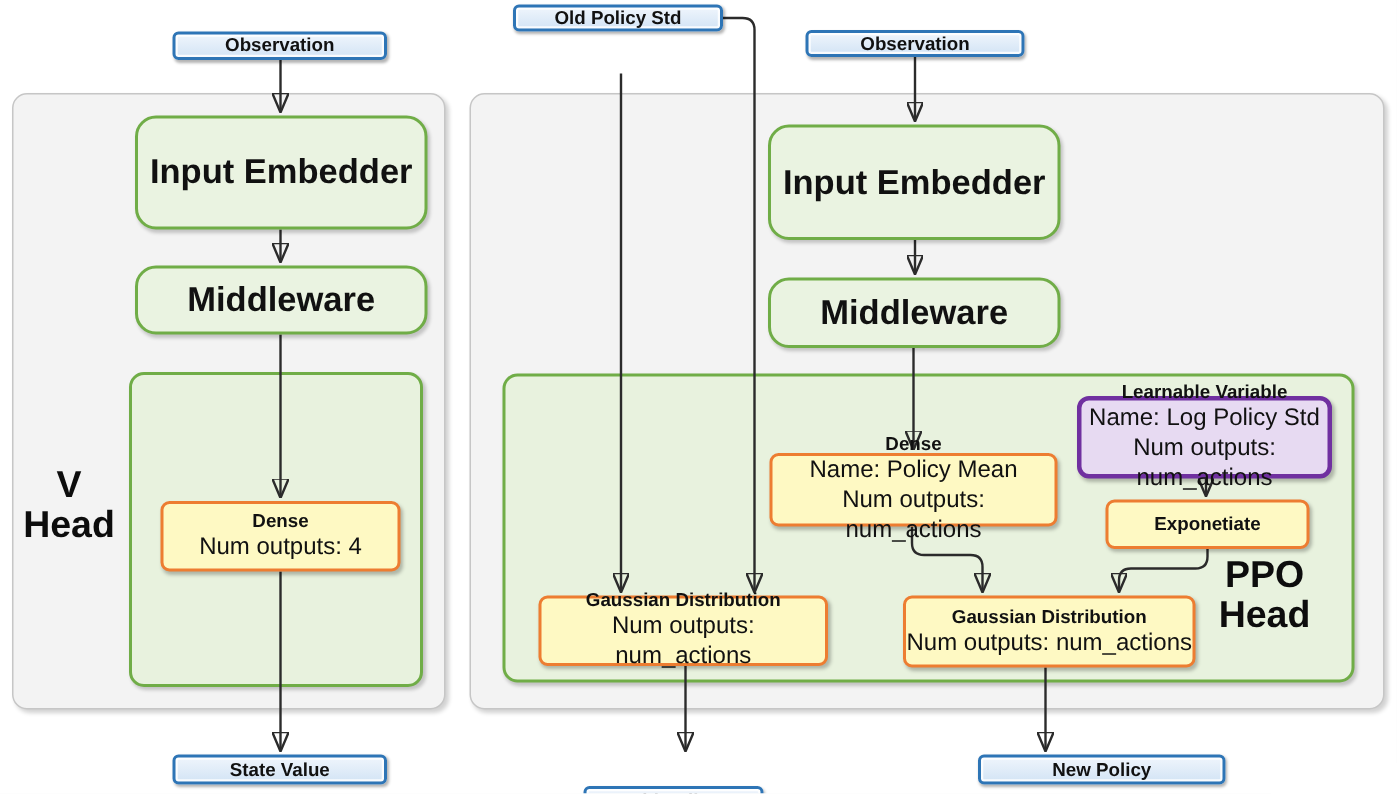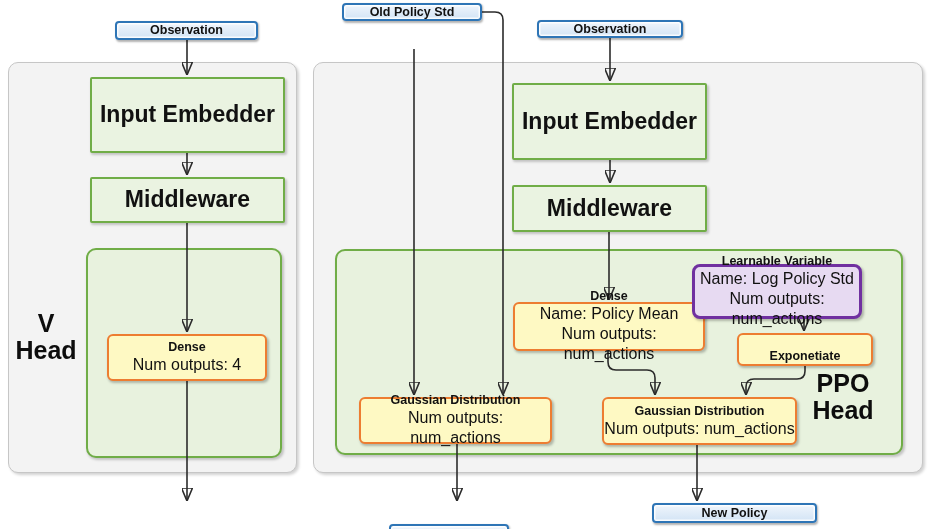--- a/index.html
+++ b/index.html
@@ -23,21 +23,21 @@
     display:flex; flex-direction:column; align-items:center; justify-content:center;
     text-align:center; line-height:1.2;
   }
   .blue {
     background:linear-gradient(#EFF5FC, #D3E4F5);
     border:2px solid #2E75B6; border-radius:4px;
     font-weight:bold; font-size:12.5px;
     box-shadow:1px 1.5px 2px rgba(0,0,0,0.3), inset 0 0 0 1.5px rgba(255,255,255,0.85);
   }
   .green-box {
-    background:#EAF3E1; border:2px solid #70AD47; border-radius:2px;
+    background:#EAF3E1; border:2px solid #70AD47; border-radius:14px;
     font-weight:bold; font-size:23px;
     box-shadow:1.5px 2px 2.5px rgba(0,0,0,0.2);
   }
   .orange-box {
     background:#fef9c3; border:2.5px solid #ED7D31; border-radius:6px;
     font-size:12px; box-shadow:1.5px 2px 2.5px rgba(0,0,0,0.25);
   }
   .purple-box {
     background:#E7DAF2; border:3px solid #7030A0; border-radius:8px;
     font-size:12px; box-shadow:1.5px 2px 2.5px rgba(0,0,0,0.25);
@@ -92,40 +92,41 @@
     <div>Head</div>
   </div>
 
   <div class="box blue" style="left:115px;top:21px;width:143px;height:19px;">Observation</div>
   <div class="box green-box" style="left:90px;top:77px;width:195px;height:76px;">Input Embedder</div>
   <div class="box green-box" style="left:90px;top:177px;width:195px;height:46px;">Middleware</div>
   <div class="box orange-box" style="left:107px;top:334px;width:160px;height:47px;">
     <span class="title">Dense</span>
     <span class="sub">Num outputs: 4</span>
   </div>
+  <div class="box blue" style="left:115px;top:503px;width:143px;height:20px;">State Value</div>
 
   <div class="box blue" style="left:342px;top:3px;width:140px;height:18px;">Old Policy Std</div>
   <div class="box blue" style="left:537px;top:20px;width:146px;height:18px;">Observation</div>
 
   <div class="box green-box" style="left:512px;top:83px;width:195px;height:77px;">Input Embedder</div>
   <div class="box green-box" style="left:512px;top:185px;width:195px;height:47px;">Middleware</div>
 
   <div class="box orange-box" style="left:513px;top:302px;width:192px;height:49px;">
     <span class="title">Dense</span>
     <span class="sub">Name: Policy Mean</span>
     <span class="sub">Num outputs: num_actions</span>
   </div>
 
-  <div class="box purple-box" style="left:692px;top:264px;width:170px;height:55px;">
+  <div class="box purple-box" style="left:718px;top:264px;width:170px;height:55px;">
     <span class="title">Learnable Variable</span>
     <span class="sub">Name: Log Policy Std</span>
     <span class="sub">Num outputs: num_actions</span>
   </div>
 
-  <div class="box orange-box" style="left:737px;top:333px;width:136px;height:33px;justify-content:flex-end;">
+  <div class="box orange-box" style="left:737px;top:333px;width:136px;height:33px;">
     <span class="title">Exponetiate</span>
   </div>
 
   <div class="box orange-box" style="left:359px;top:397px;width:193px;height:47px;">
     <span class="title">Gaussian Distribution</span>
     <span class="sub">Num outputs: num_actions</span>
   </div>
 
   <div class="box orange-box" style="left:602px;top:397px;width:195px;height:48px;">
     <span class="title">Gaussian Distribution</span>

